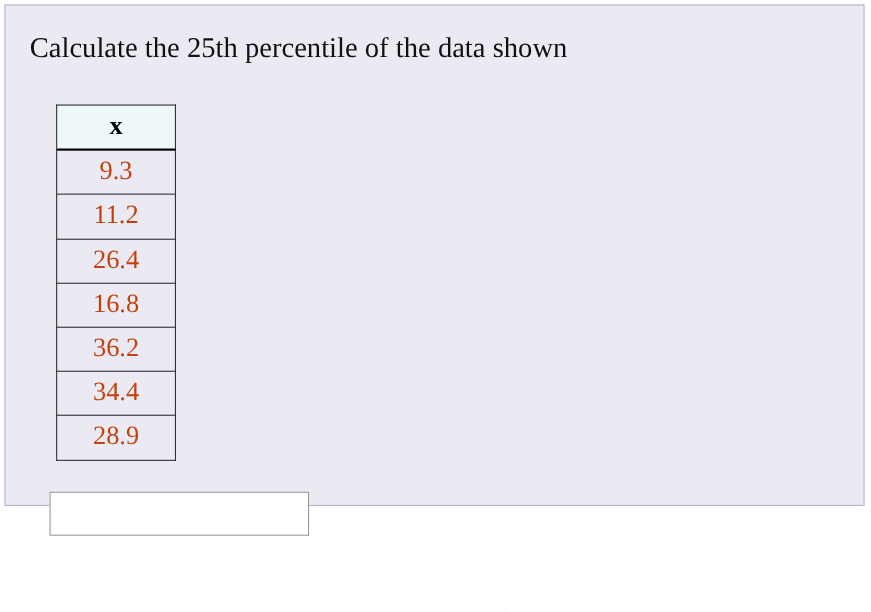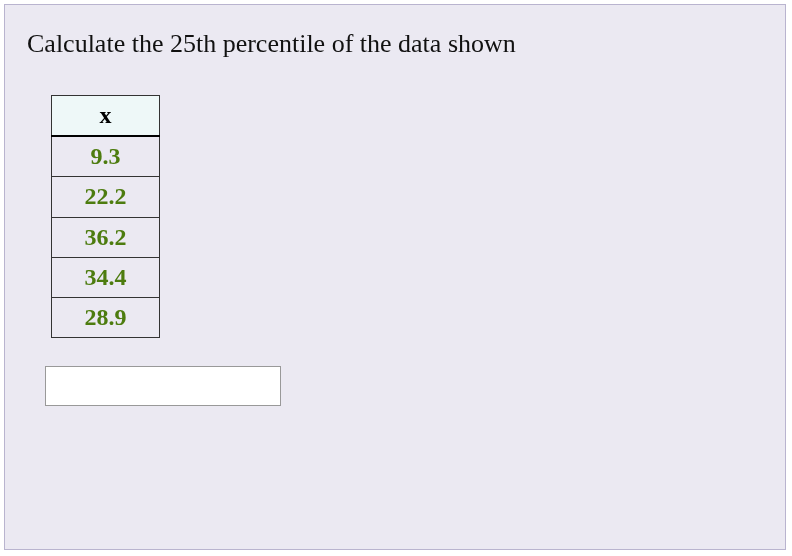--- a/index.html
+++ b/index.html
@@ -5,21 +5,21 @@
   * { box-sizing: border-box; }
   html, body {
     margin: 0; padding: 0;
     width: 792px; height: 556px;
     background: #ffffff;
     font-family: Georgia, 'Times New Roman', serif;
   }
   .panel {
     margin: 4px;
     width: 782px;
-    height: 546px;
+    height: 456px;
     background: #ebe9f2;
     border: 1px solid #b9b4cf;
     padding: 24px 20px 16px 20px;
   }
   .question {
     font-size: 26px;
     color: #111;
     margin: 0 0 36px 2px;
     font-weight: 400;
   }
@@ -36,22 +36,22 @@
     text-align: center;
     line-height: 1.3;
   }
   .data-table th {
     background: #eef8f8;
     font-weight: bold;
     font-family: Georgia, 'Times New Roman', serif;
     border-bottom: 2.5px solid #000;
   }
   .data-table td {
-    font-weight: 700;
-    color: #4d7c0f;
+    font-weight: 400;
+    color: #c2410c;
   }
   .answer-input {
     display: block;
     margin-top: 28px;
     margin-left: 20px;
     width: 236px;
     height: 40px;
     border: 1px solid #999;
     background: #fff;
     font-size: 20px;
@@ -69,21 +69,27 @@
     <thead>
       <tr>
         <th>x</th>
       </tr>
     </thead>
     <tbody>
       <tr>
           <td>9.3</td>
         </tr>
       <tr>
-          <td>22.2</td>
+          <td>11.2</td>
+        </tr>
+      <tr>
+          <td>26.4</td>
+        </tr>
+      <tr>
+          <td>16.8</td>
         </tr>
       <tr>
           <td>36.2</td>
         </tr>
       <tr>
           <td>34.4</td>
         </tr>
       <tr>
           <td>28.9</td>
         </tr>

